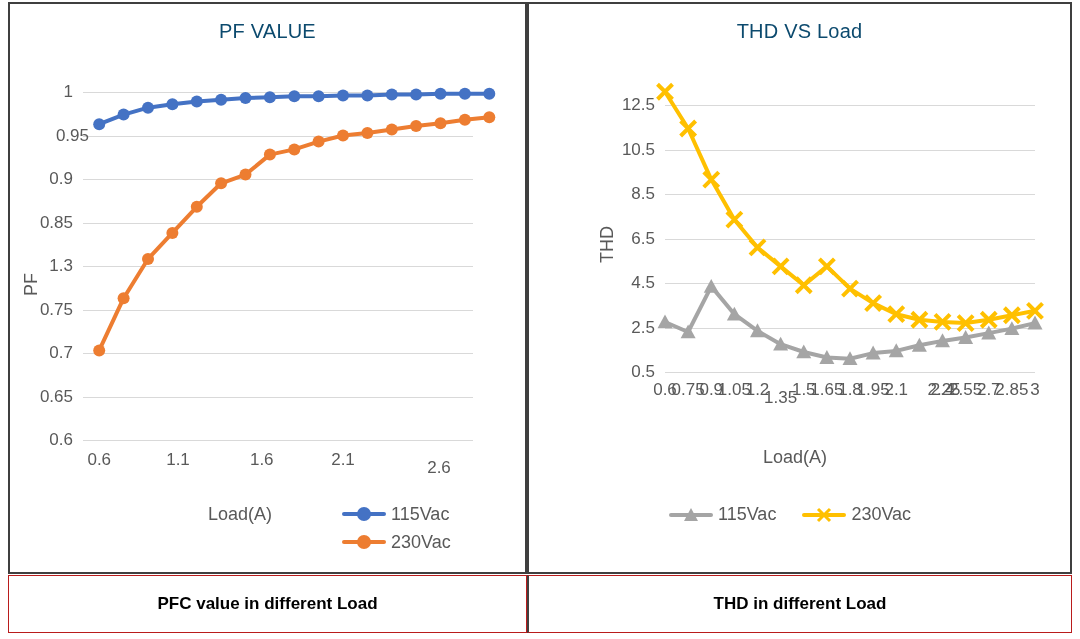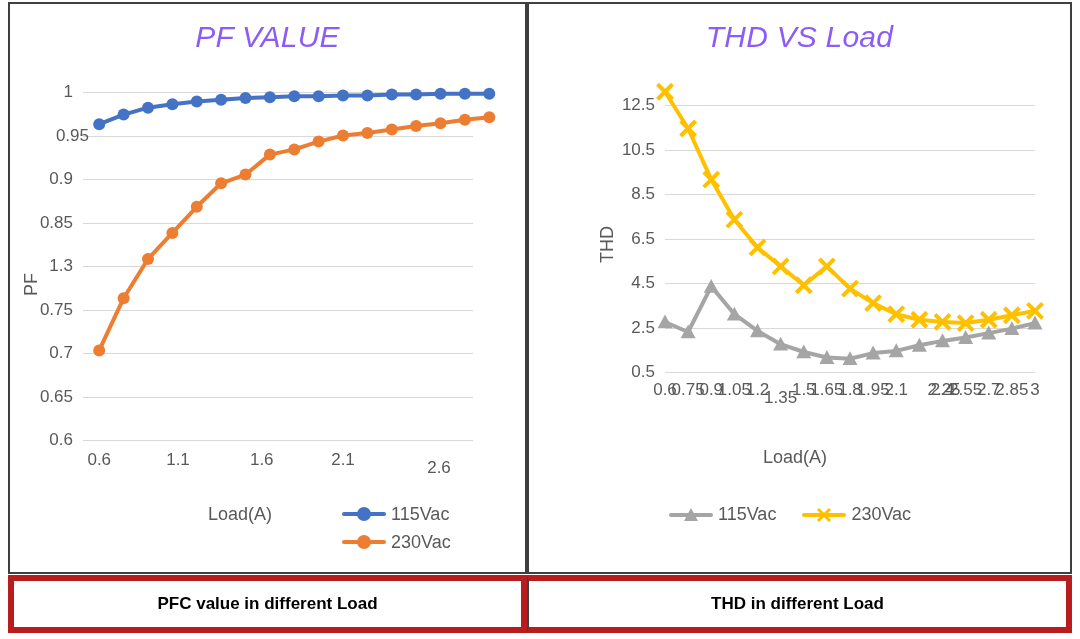--- a/index.html
+++ b/index.html
@@ -37,37 +37,36 @@
   .cell-chart.right { width: 545px; height: 572px; border-left: 2px solid #3f3f3f; }
 
   .row-caption {
     position: absolute; left: 0; top: 573px;
     width: 1064px; height: 58px;
     box-sizing: border-box;
     display: flex;
   }
   .cell-caption {
     box-sizing: border-box;
-    border: 6px solid #b91c1c;
+    border: 1px solid #b91c1c;
     display: flex; align-items: center; justify-content: center;
     font-size: 17px; font-weight: bold; color: #000;
     background: #fff;
   }
   .cell-caption.left  { width: 519px; height: 58px; }
   .cell-caption.right { width: 545px; height: 58px; border-left: 2px solid #3f3f3f; }
 
   
   .chart-title {
     position: absolute;
     left: 0; right: 0; top: 16px;
     text-align: center;
-    font-size: 30px;
-    color: #8b5cf6;
+    font-size: 20px;
+    color: #0c4a6e;
     letter-spacing: .2px;
-    font-style: italic;
   }
   .plot { position: absolute; }
   .gridline {
     position: absolute;
     height: 1px;
     background: #d9d9d9;
     left: 0;
   }
   .ytick {
     position: absolute;

